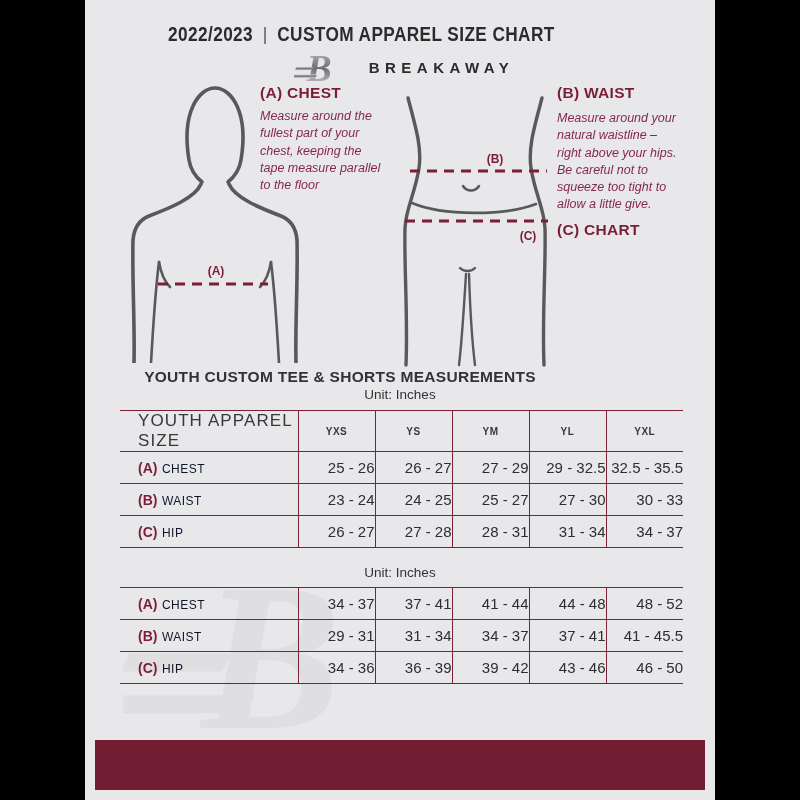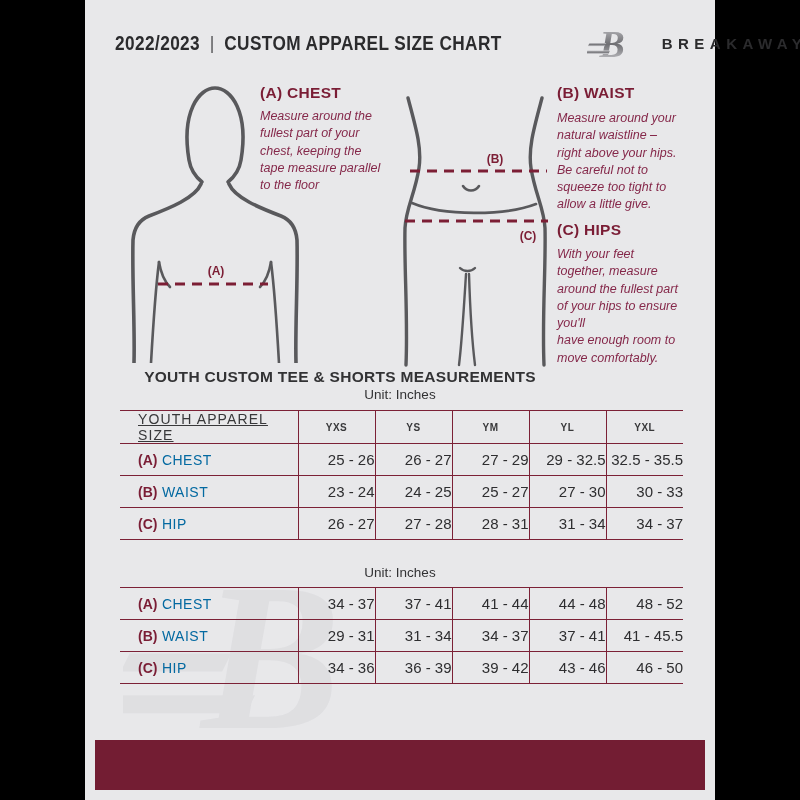--- a/index.html
+++ b/index.html
@@ -1,21 +1,21 @@
 <!DOCTYPE html>
 <html><head>
 <meta charset="utf-8">
 <style>
   html,body{margin:0;padding:0;background:#000;}
   .canvas{position:relative;width:800px;height:800px;background:#000;overflow:hidden;margin:0 auto;
           font-family:"Liberation Sans",sans-serif;}
   .doc{position:absolute;left:85px;top:0;width:630px;height:800px;background:#e8e8ea;}
 
   
-  .header{position:absolute;left:30px;right:22px;top:22px;display:flex;align-items:center;justify-content:space-between;z-index:2;}
+  .header{position:absolute;left:30px;right:22px;top:22px;display:flex;align-items:center;justify-content:space-between;z-index:2;flex-direction:column;}
   .header-title{display:flex;align-items:center;gap:9px;font-weight:bold;font-size:21px;color:#2b2b2d;
                 transform:scaleX(.82);transform-origin:left center;white-space:nowrap;letter-spacing:.5px;}
   .header-title .divider{font-weight:400;color:#454547;font-size:19px;padding:0 3px;}
   .brand{display:flex;align-items:center;gap:9px;}
   .brand-name{font-weight:bold;font-size:15px;letter-spacing:5.5px;color:#2b2b2d;padding-left:24px;}
 
   
   .guide-h{position:absolute;font-weight:bold;font-size:15.5px;color:#7a1d35;letter-spacing:.3px;z-index:2;}
   .guide-p{position:absolute;font-style:italic;font-size:12.5px;line-height:1.38;color:#85284a;white-space:pre-line;z-index:2;}
   .figure{position:absolute;z-index:1;}
@@ -23,24 +23,24 @@
   
   .sec-title{position:absolute;left:0;width:510px;text-align:center;font-weight:bold;font-size:15.5px;color:#323234;letter-spacing:.3px;z-index:2;}
   .sec-unit{position:absolute;left:0;width:630px;text-align:center;font-size:13.5px;color:#323234;z-index:2;}
 
   
   .size-table{position:absolute;left:35px;width:563px;border-collapse:collapse;table-layout:fixed;z-index:2;}
   .size-table td{border:1.5px solid #7c2136;height:31px;padding:0;vertical-align:middle;}
   .size-table td:first-child{border-left:none;text-align:left;padding-left:18px;}
   .size-table td:last-child{border-right:none;}
   .th-size{font-weight:bold;font-size:10px;color:#38383a;text-align:center;letter-spacing:.5px;}
-  .th-label{font-size:14px;color:#38383a;letter-spacing:1.1px;text-decoration:underline;}
+  .th-label{font-size:17px;color:#38383a;letter-spacing:1.1px;}
   .val{font-size:15px;color:#2e2e30;text-align:right;}
   .marker{color:#7a1d35;font-weight:bold;font-size:14px;}
-  .row-label{font-size:14px;color:#0369a1;letter-spacing:.5px;}
+  .row-label{font-size:12px;color:#0f172a;letter-spacing:.5px;}
 
   
   .watermark{position:absolute;left:38px;top:540px;z-index:0;opacity:.75;}
   .footer-bar{position:absolute;left:10px;top:740px;width:610px;height:50px;background:#731d33;z-index:2;}
 </style>
 </head>
 <body>
 
 <div class="canvas">
   <div class="doc">
@@ -112,28 +112,21 @@
 to the floor</div>
 
     <div class="guide-h" style="left:472px;top:84px;">(B) WAIST</div>
     <div class="guide-p" style="left:472px;top:110px;width:160px;">Measure around your
 natural waistline –
 right above your hips.
 Be careful not to
 squeeze too tight to
 allow a little give.</div>
 
-    <div class="guide-h" style="left:472px;top:221px;">(C) HIPS</div>
-    <div class="guide-p" style="left:472px;top:246px;width:165px;">With your feet
-together, measure
-around the fullest part
-of your hips to ensure
-you'll
-have enough room to
-move comfortably.</div>
+    <div class="guide-h" style="left:472px;top:221px;">(C) CHART</div>
 
     <div class="sec-title" style="top:368px;">YOUTH CUSTOM TEE &amp; SHORTS MEASUREMENTS</div>
     <div class="sec-unit" style="top:387px;">Unit: Inches</div>
 
     <table class="size-table" style="top:410px;">
       <colgroup>
           <col style="width:178px;">
           <col>
           <col>
           <col>

